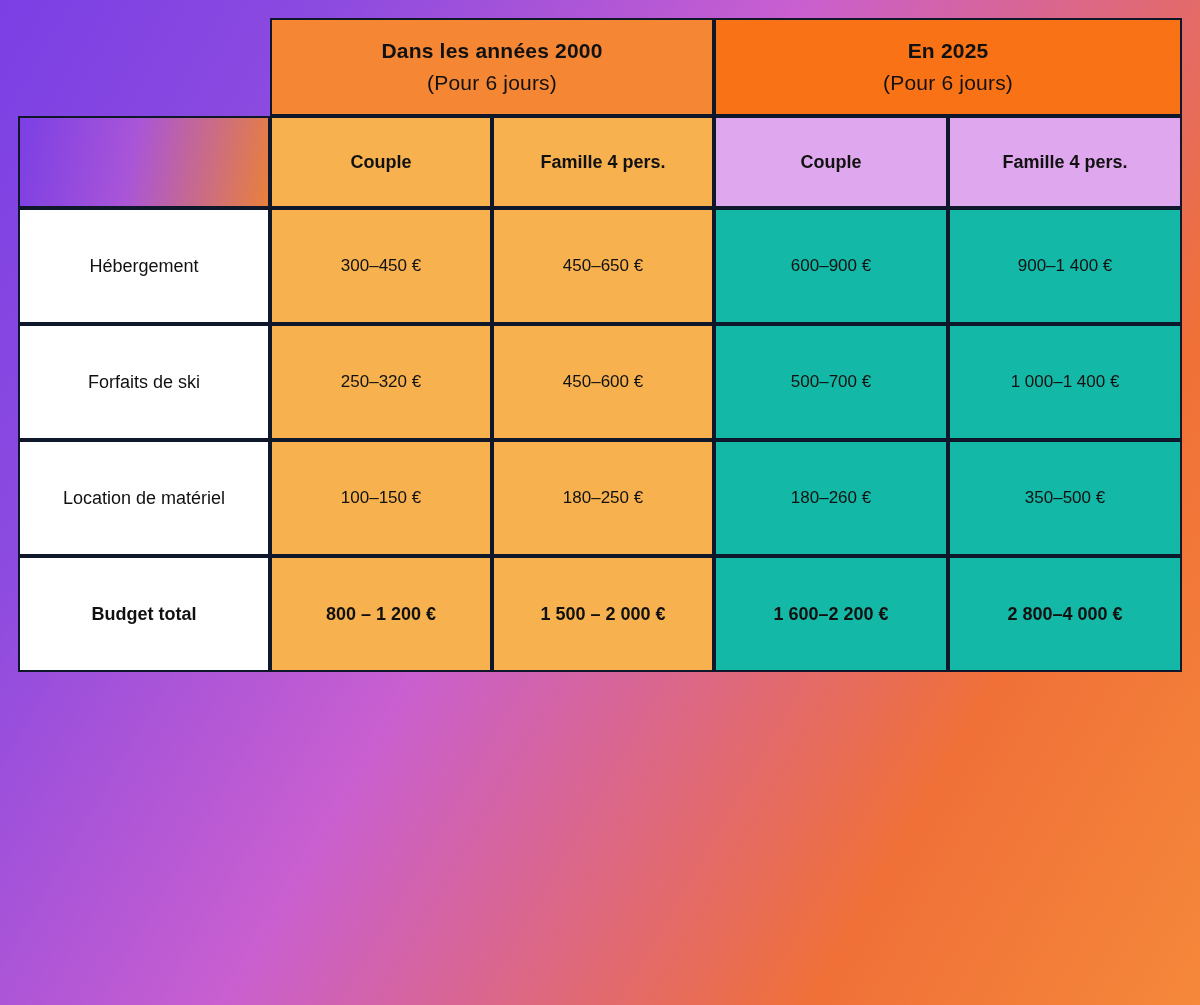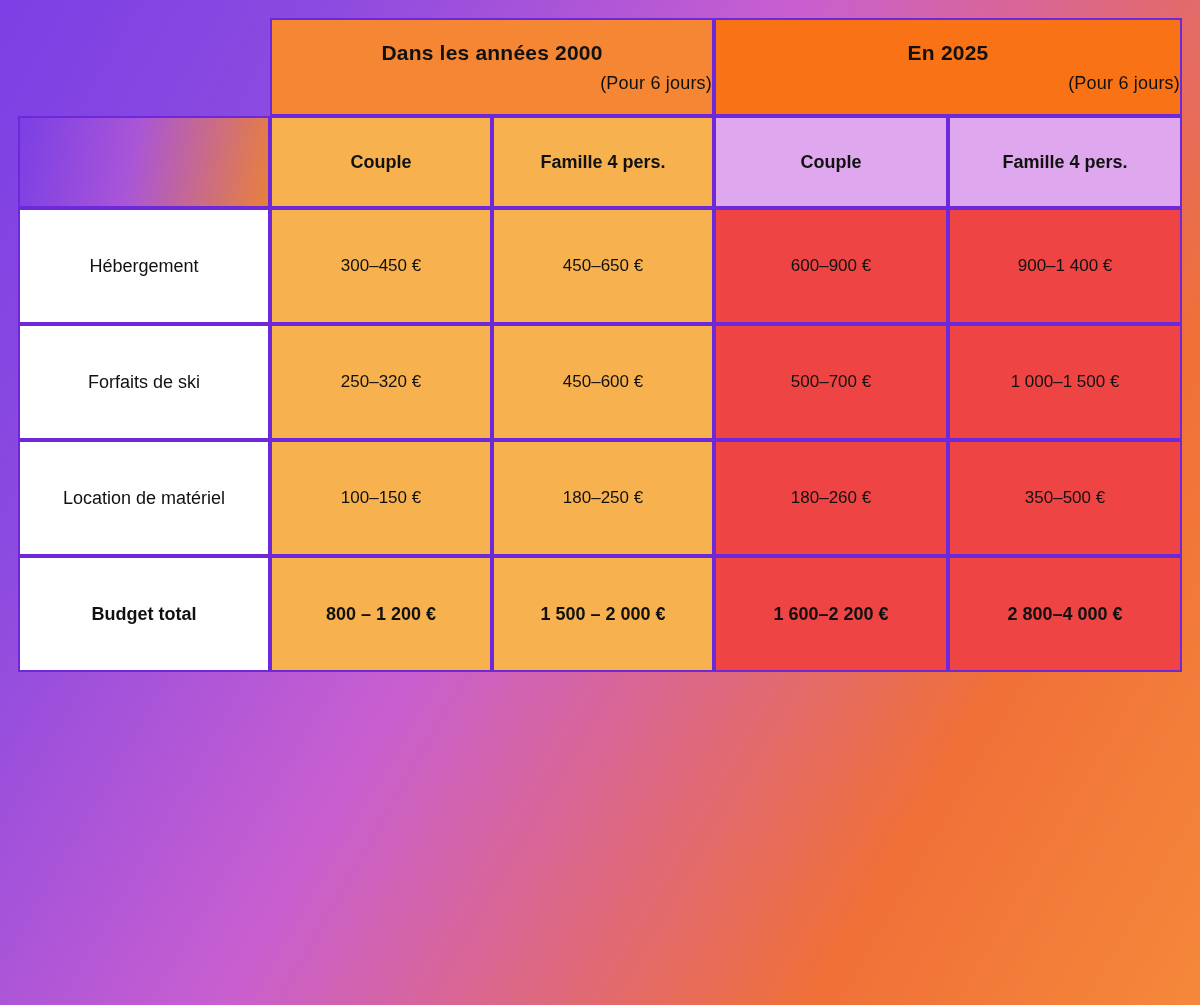--- a/index.html
+++ b/index.html
@@ -31,21 +31,21 @@
     width: 1164px;
   }
 
   col.c-label { width: 252px; }
   col.c-d1 { width: 222px; }
   col.c-d2 { width: 222px; }
   col.c-d3 { width: 234px; }
   col.c-d4 { width: 234px; }
 
   td, th {
-    border: 2px solid #6d28d9;
+    border: 2px solid #0f172a;
     padding: 0;
     text-align: center;
     vertical-align: middle;
     font-size: 17px;
     color: #111;
     font-weight: 400;
     line-height: 1.35;
   }
 
   
@@ -55,23 +55,22 @@
   }
   .banner {
     height: 94px;
     font-size: 21px;
     font-weight: bold;
     letter-spacing: 0.2px;
   }
   .banner .sub {
     display: block;
     font-weight: normal;
-    font-size: 18px;
+    font-size: 21px;
     margin-top: 4px;
-    text-align: right;
   }
   .banner.era2000 { background: #f58634; }
   .banner.era2025 { background: #f97316; }
 
   
   .subhead {
     height: 88px;
     font-size: 18px;
     font-weight: bold;
   }
@@ -84,21 +83,21 @@
 
   
   .rowlabel {
     background: #ffffff;
     height: 112px;
     font-size: 18px;
     padding: 0 10px;
     text-align: center;
   }
   .cell2000 { background: #f7b24f; }
-  .cell2025 { background: #ef4444; }
+  .cell2025 { background: #14b8a6; }
 
   tr.total td {
     font-weight: bold;
     font-size: 18px;
   }
   tr.total .rowlabel { font-size: 18px; }
 </style>
 </head>
 <body>
 
@@ -138,21 +137,21 @@
         <td class="cell2000">300–450 €</td>
         <td class="cell2000">450–650 €</td>
         <td class="cell2025">600–900 €</td>
         <td class="cell2025">900–1 400 €</td>
       </tr>
       <tr>
         <td class="rowlabel">Forfaits de ski</td>
         <td class="cell2000">250–320 €</td>
         <td class="cell2000">450–600 €</td>
         <td class="cell2025">500–700 €</td>
-        <td class="cell2025">1 000–1 500 €</td>
+        <td class="cell2025">1 000–1 400 €</td>
       </tr>
       <tr>
         <td class="rowlabel">Location de matériel</td>
         <td class="cell2000">100–150 €</td>
         <td class="cell2000">180–250 €</td>
         <td class="cell2025">180–260 €</td>
         <td class="cell2025">350–500 €</td>
       </tr>
       <tr class="total">
         <td class="rowlabel">Budget total</td>

